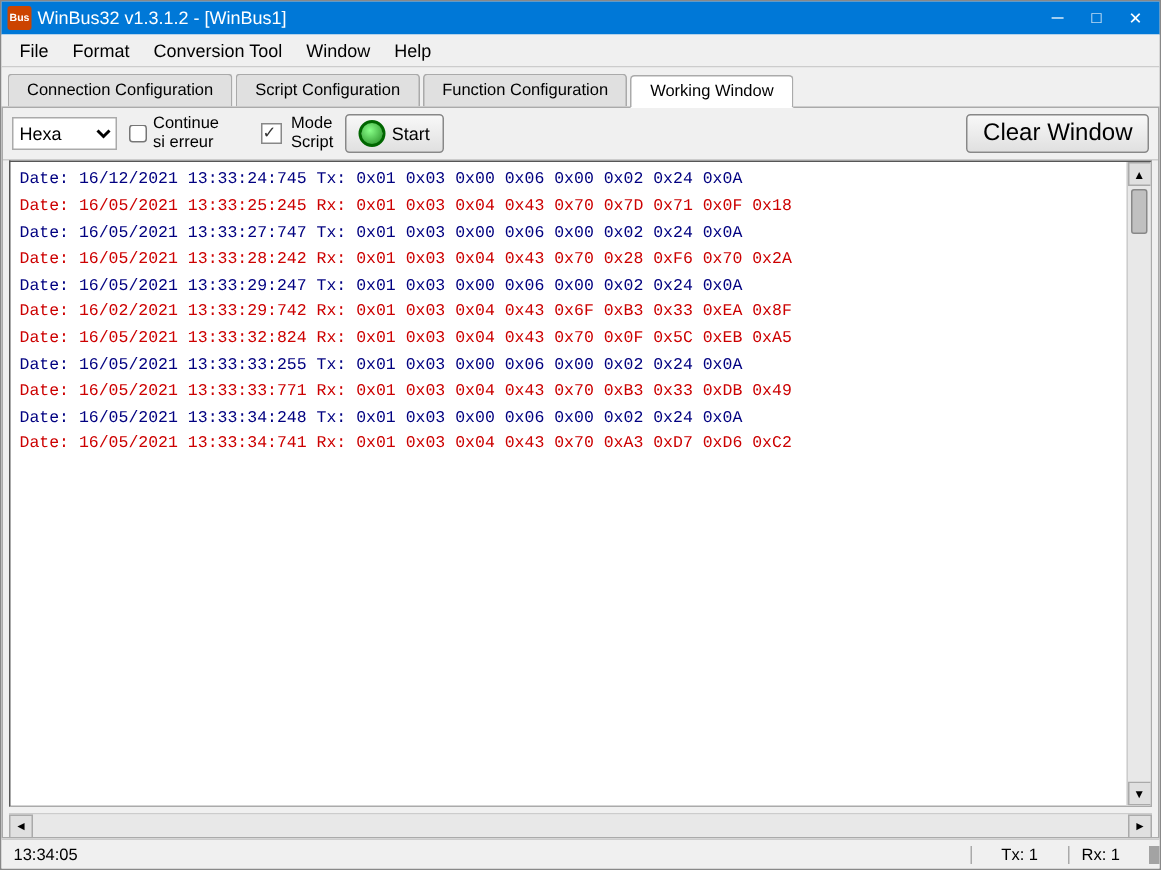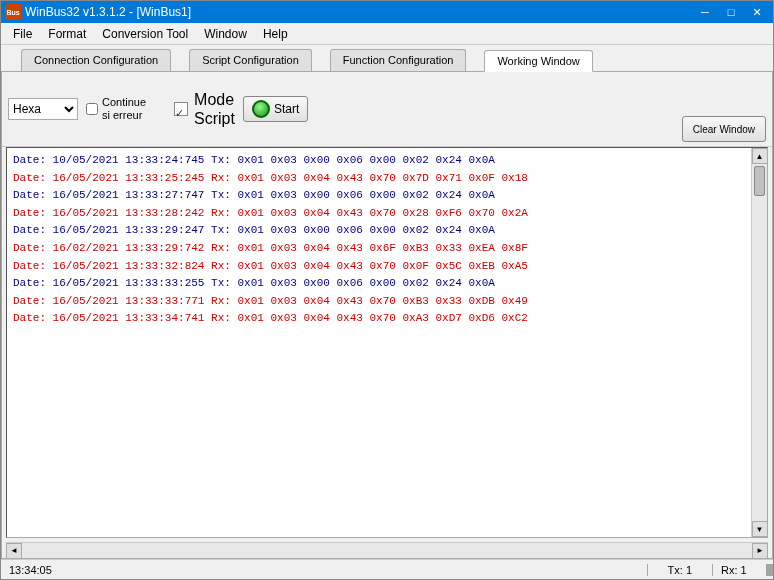--- a/index.html
+++ b/index.html
@@ -83,21 +83,20 @@
       gap: 2px;
     }
     .tab {
       padding: 4px 12px;
       font-size: 11px;
       cursor: pointer;
       border: 1px solid #aaa;
       border-bottom: none;
       border-radius: 3px 3px 0 0;
       background: #e0e0e0;
-      margin-left: 16px;
     }
     .tab.active {
       background: #ffffff;
       border-bottom: 1px solid white;
       position: relative;
       bottom: -1px;
       z-index: 1;
     }
     .tab-content {
       border: 1px solid #aaa;
@@ -133,21 +132,21 @@
       font-size: 11px;
     }
     .checkbox-group input[type="checkbox"] {
       width: 12px;
       height: 12px;
     }
     .mode-group {
       display: flex;
       align-items: center;
       gap: 4px;
-      font-size: 16px;
+      font-size: 11px;
       padding-left: 20px;
     }
     .start-btn {
       display: flex;
       align-items: center;
       gap: 4px;
       padding: 2px 8px;
       height: 26px;
       background: linear-gradient(to bottom, #f8f8f8, #e0e0e0);
       border: 1px solid #888;
@@ -165,23 +164,22 @@
       align-items: center;
       justify-content: center;
     }
     .clear-btn {
       padding: 2px 10px;
       height: 26px;
       background: linear-gradient(to bottom, #f8f8f8, #e0e0e0);
       border: 1px solid #888;
       border-radius: 3px;
       cursor: pointer;
-      font-size: 10px;
+      font-size: 16px;
       margin-left: auto;
-      margin-top: 40px;
     }
     .log-area {
       flex: 1;
       background: white;
       border: 1px inset #aaa;
       margin: 0 4px 4px 4px;
       overflow: hidden;
       position: relative;
       display: flex;
     }
@@ -359,29 +357,30 @@
         <div class="start-btn-circle"></div>
         <span>Start</span>
       </button>
 
       <button class="clear-btn">Clear Window</button>
     </div>
 
     <div class="log-area">
       <div class="log-content" id="log-content">
 
-      <div class="log-line tx">Date: 10/05/2021 13:33:24:745 Tx:   0x01 0x03 0x00 0x06 0x00 0x02 0x24 0x0A</div>
+      <div class="log-line tx">Date: 16/12/2021 13:33:24:745 Tx:   0x01 0x03 0x00 0x06 0x00 0x02 0x24 0x0A</div>
           <div class="log-line rx">Date: 16/05/2021 13:33:25:245 Rx:   0x01 0x03 0x04 0x43 0x70 0x7D 0x71 0x0F 0x18</div>
           <div class="log-line tx">Date: 16/05/2021 13:33:27:747 Tx:   0x01 0x03 0x00 0x06 0x00 0x02 0x24 0x0A</div>
           <div class="log-line rx">Date: 16/05/2021 13:33:28:242 Rx:   0x01 0x03 0x04 0x43 0x70 0x28 0xF6 0x70 0x2A</div>
           <div class="log-line tx">Date: 16/05/2021 13:33:29:247 Tx:   0x01 0x03 0x00 0x06 0x00 0x02 0x24 0x0A</div>
           <div class="log-line rx">Date: 16/02/2021 13:33:29:742 Rx:   0x01 0x03 0x04 0x43 0x6F 0xB3 0x33 0xEA 0x8F</div>
           <div class="log-line rx">Date: 16/05/2021 13:33:32:824 Rx:   0x01 0x03 0x04 0x43 0x70 0x0F 0x5C 0xEB 0xA5</div>
           <div class="log-line tx">Date: 16/05/2021 13:33:33:255 Tx:   0x01 0x03 0x00 0x06 0x00 0x02 0x24 0x0A</div>
           <div class="log-line rx">Date: 16/05/2021 13:33:33:771 Rx:   0x01 0x03 0x04 0x43 0x70 0xB3 0x33 0xDB 0x49</div>
+          <div class="log-line tx">Date: 16/05/2021 13:33:34:248 Tx:   0x01 0x03 0x00 0x06 0x00 0x02 0x24 0x0A</div>
           <div class="log-line rx">Date: 16/05/2021 13:33:34:741 Rx:   0x01 0x03 0x04 0x43 0x70 0xA3 0xD7 0xD6 0xC2</div>
         </div>
       <div class="scrollbar-y">
         <div class="scroll-btn">▲</div>
         <div class="scroll-track">
           <div class="scroll-thumb"></div>
         </div>
         <div class="scroll-btn">▼</div>
       </div>
     </div>

